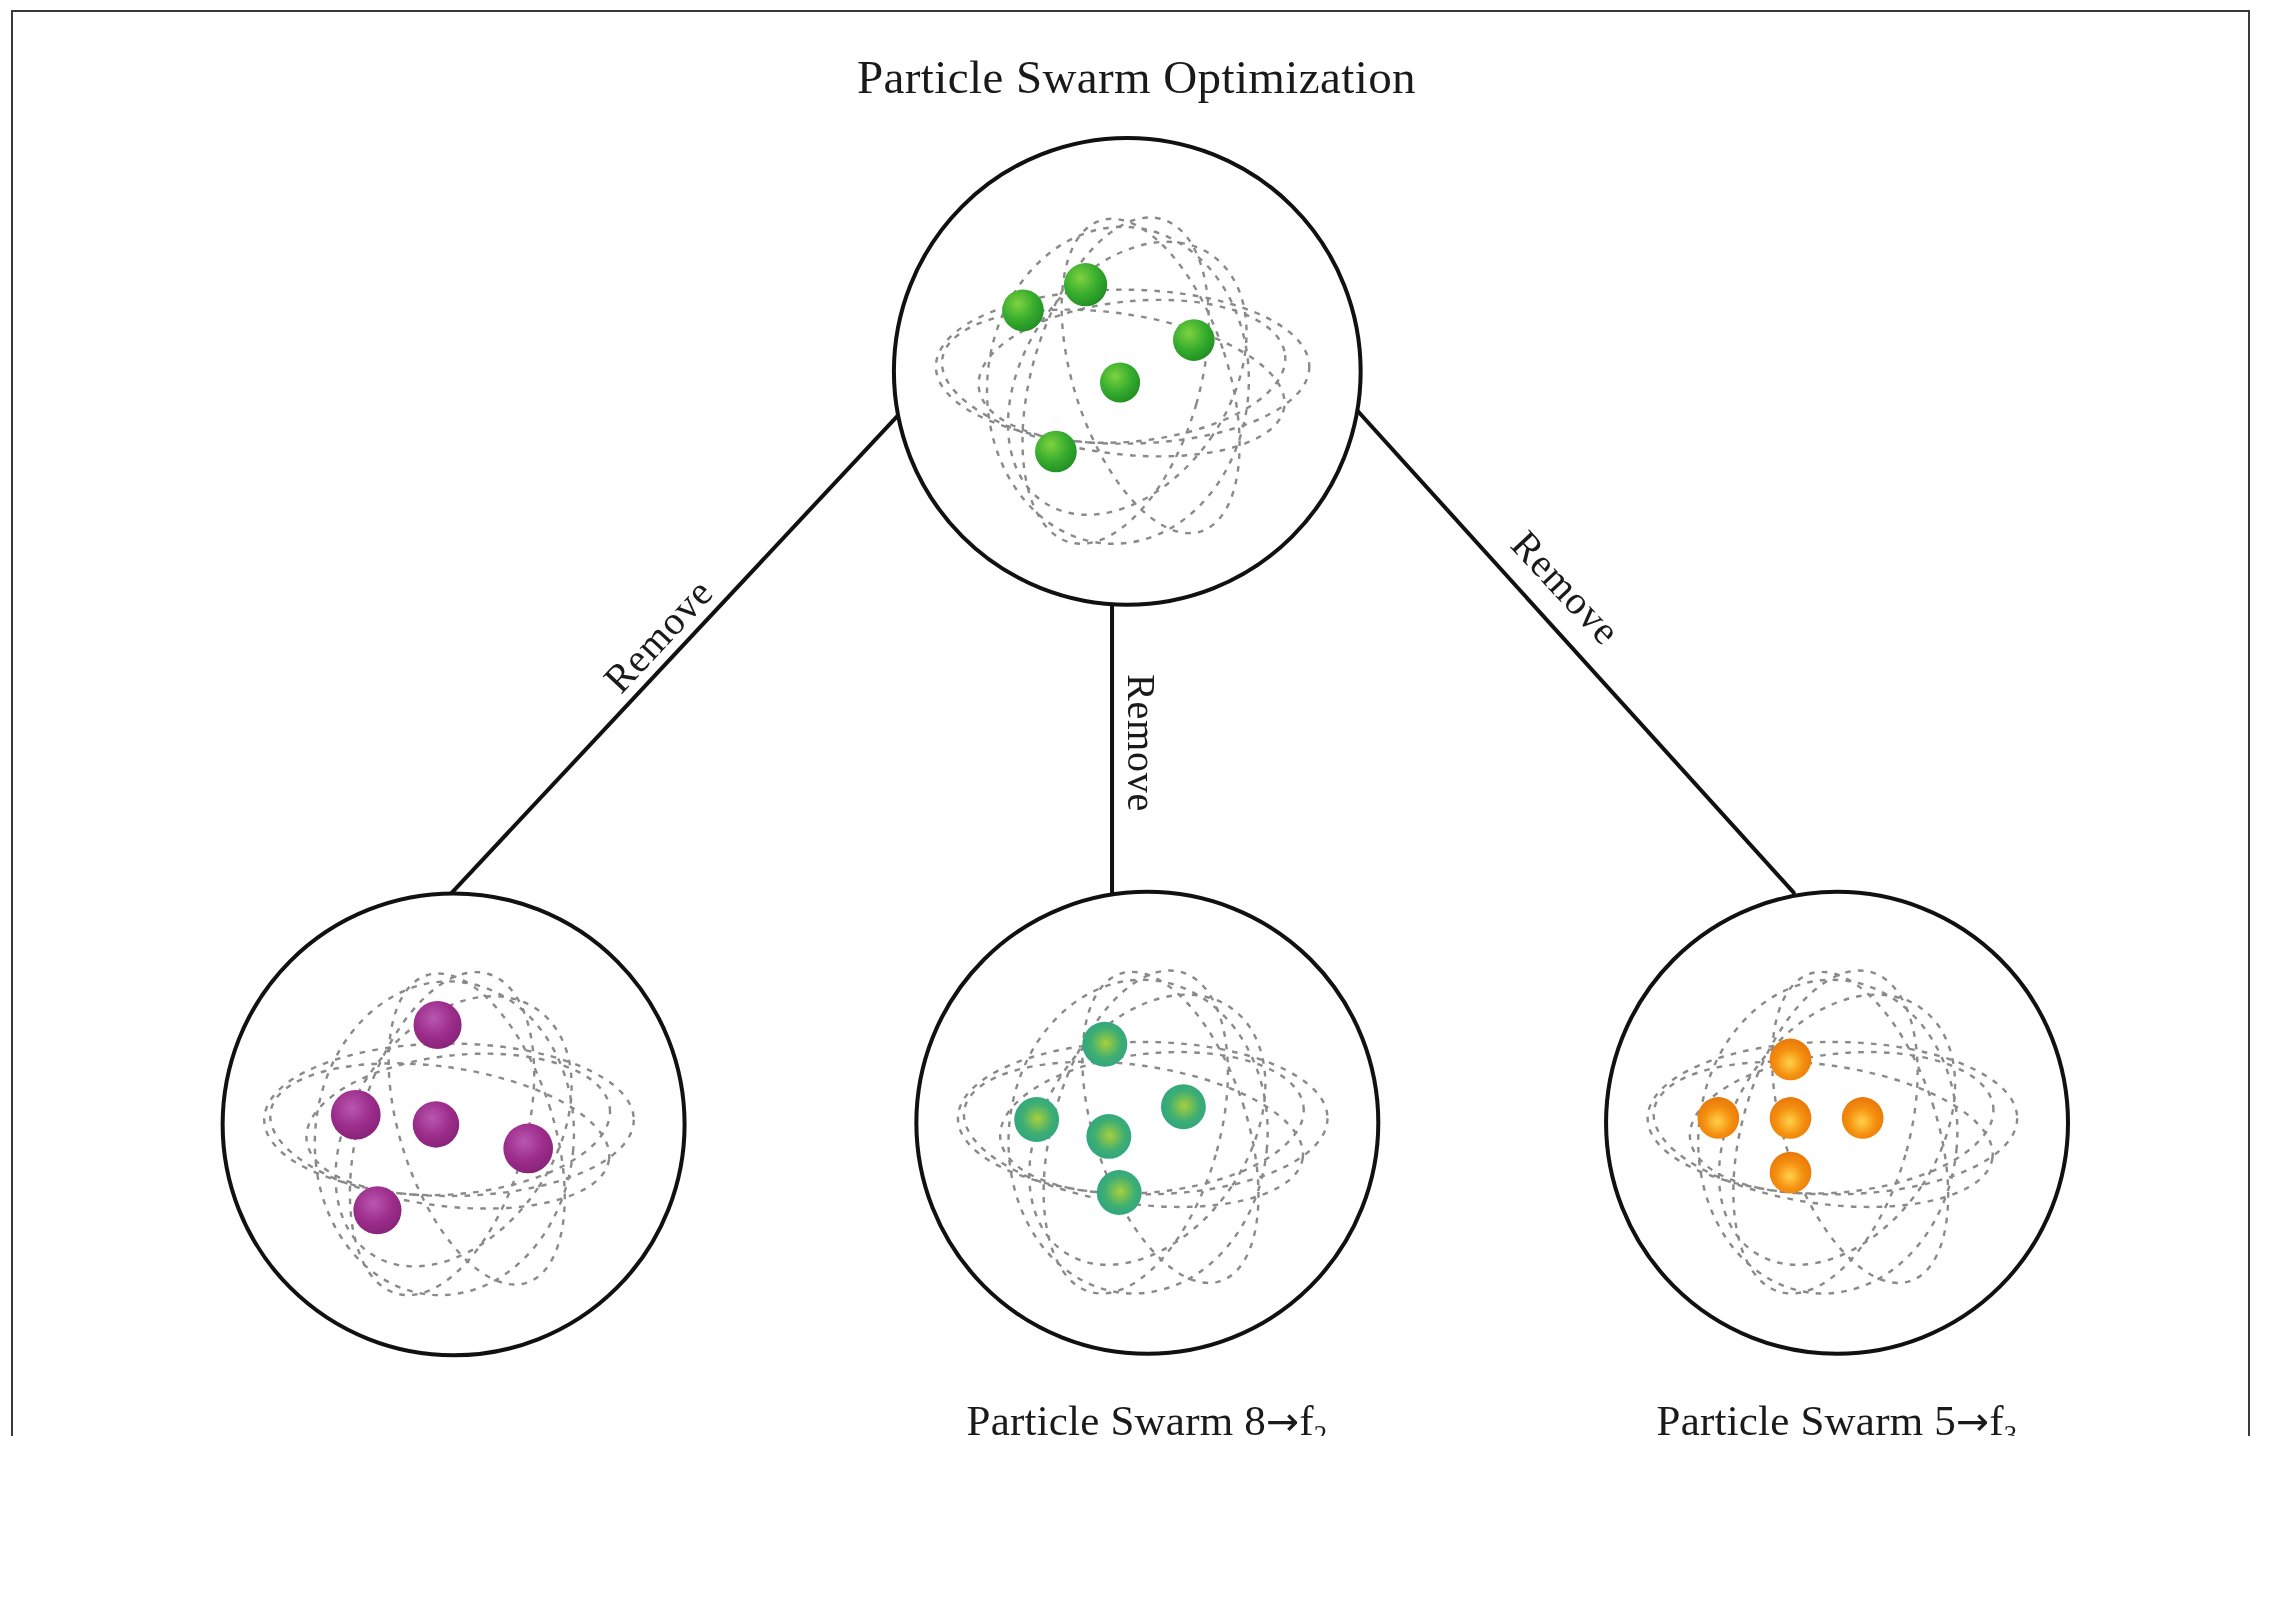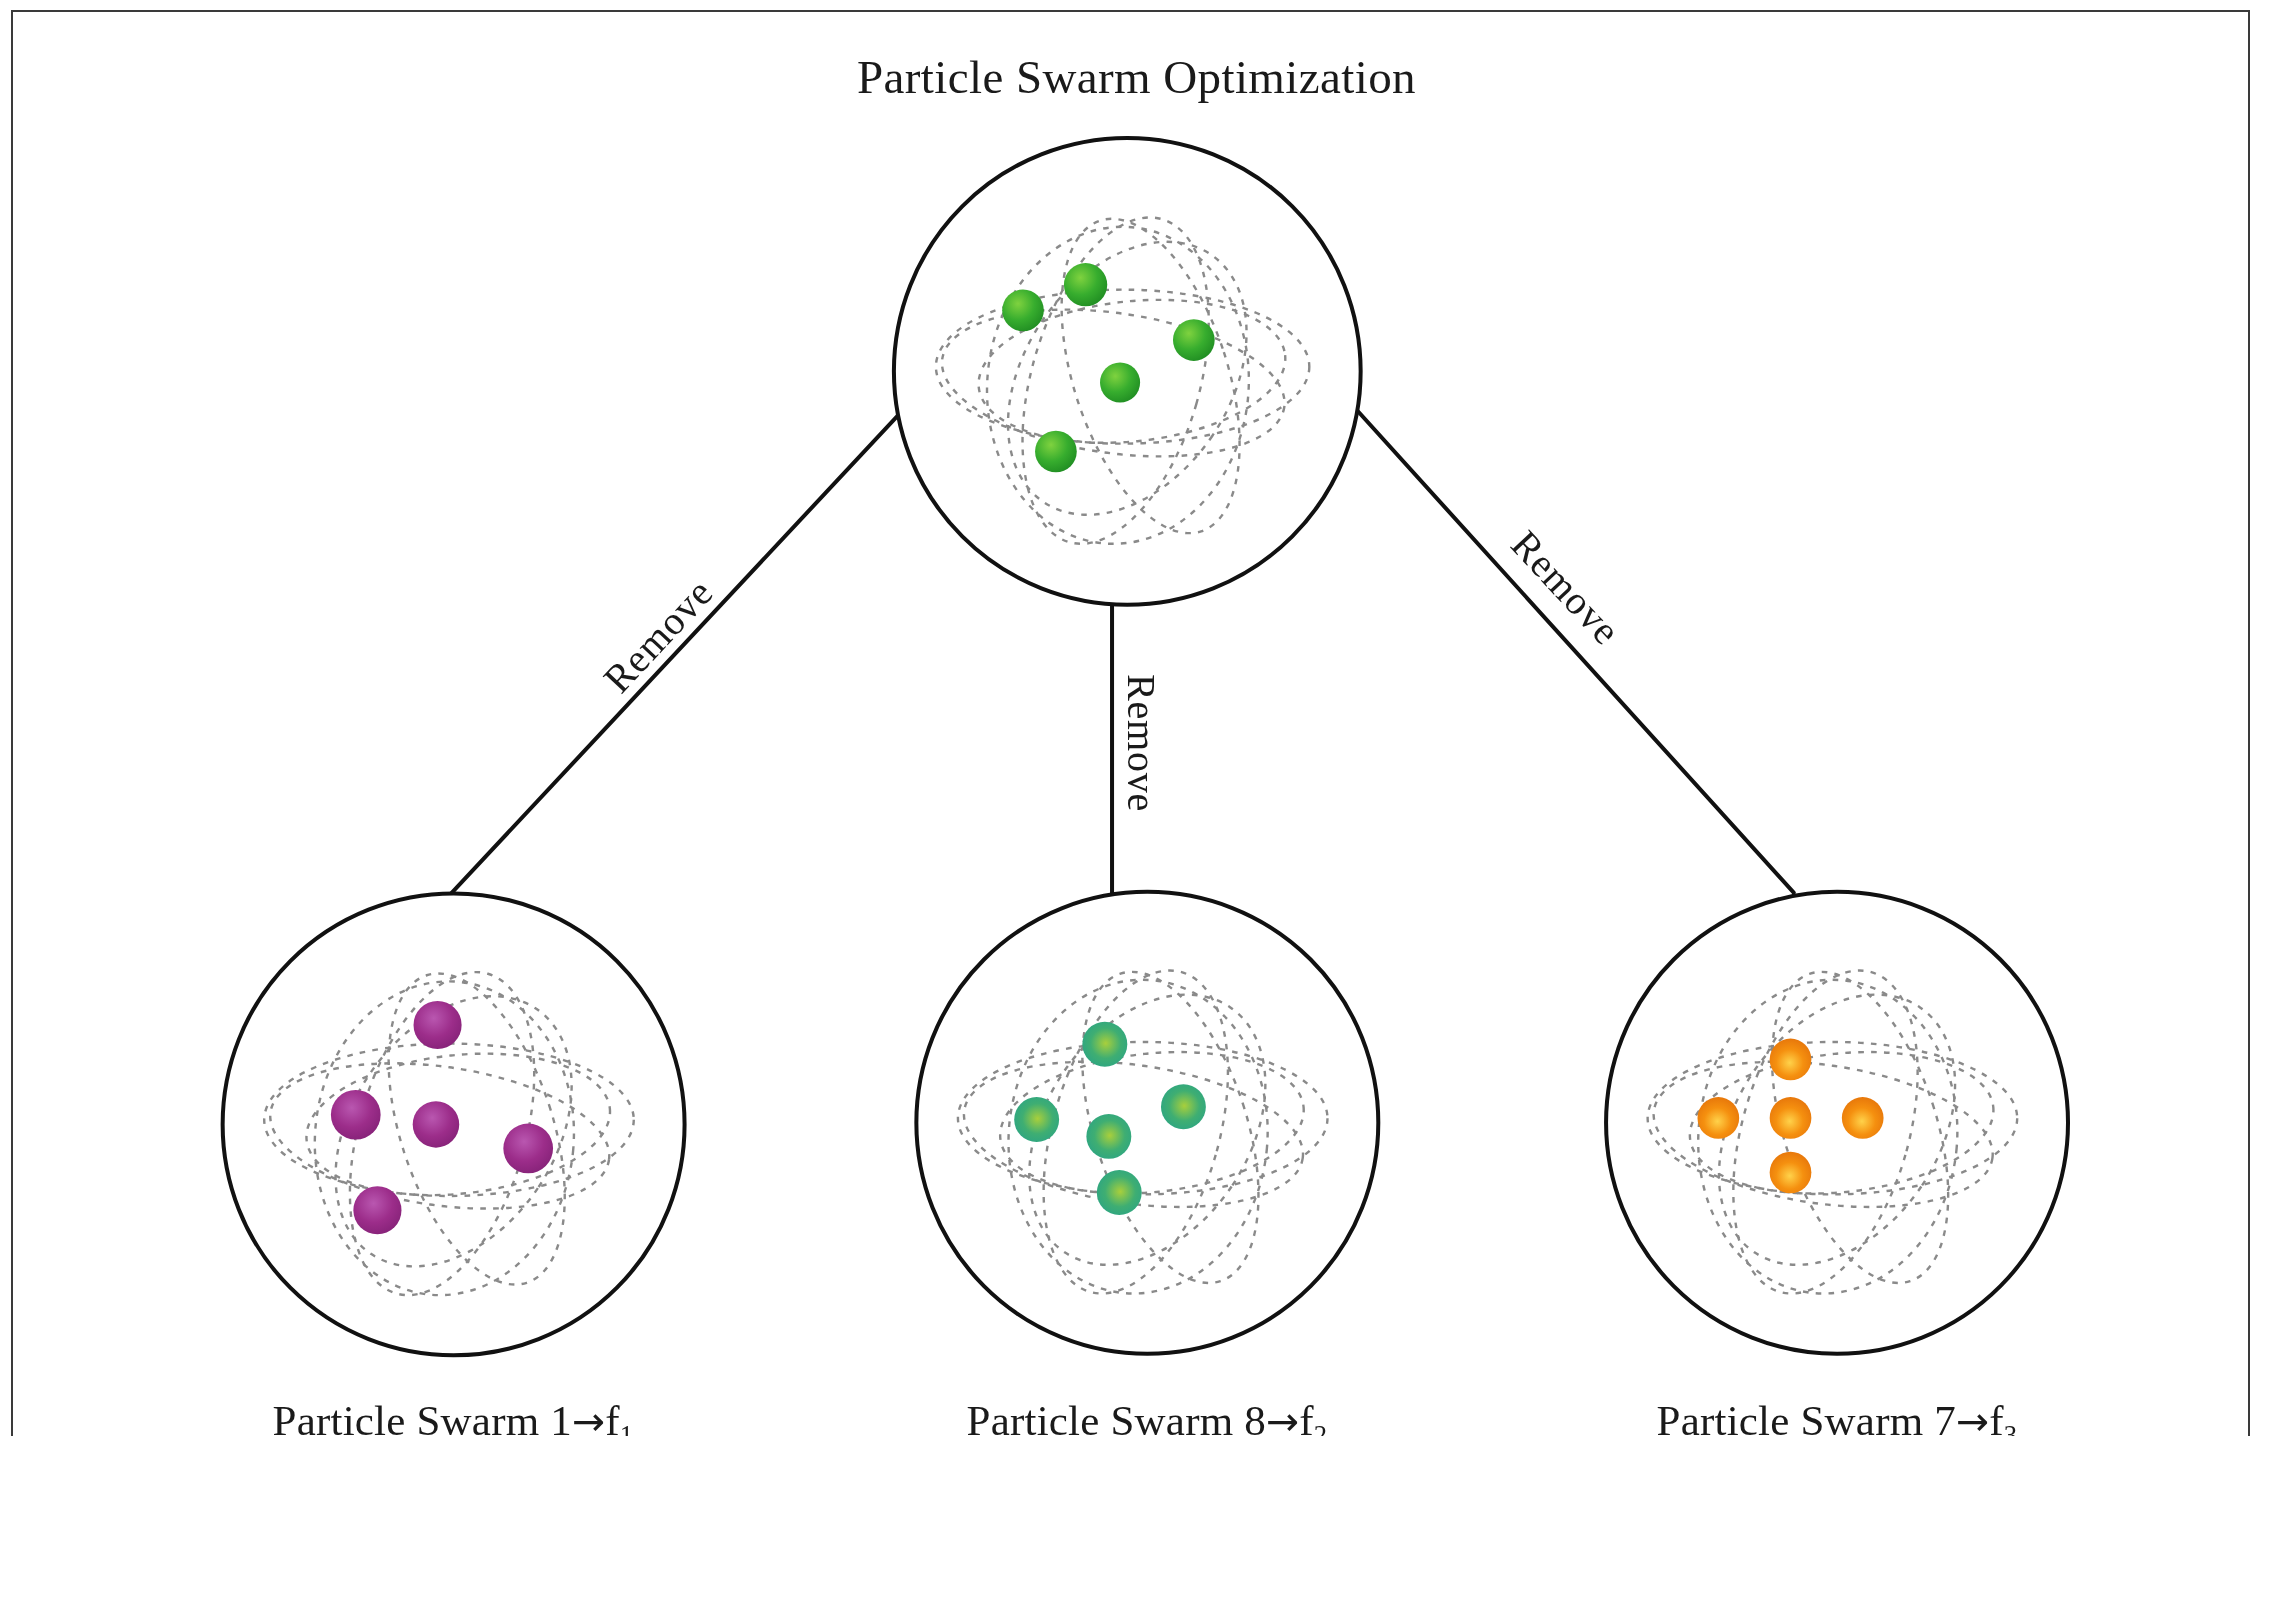--- a/index.html
+++ b/index.html
@@ -164,30 +164,27 @@
           <circle cx="2142" cy="1394" r="26" fill="url(#grad-swarm3)"></circle>
           <circle cx="2232" cy="1394" r="26" fill="url(#grad-swarm3)"></circle>
           <circle cx="2322" cy="1394" r="26" fill="url(#grad-swarm3)"></circle>
           <circle cx="2232" cy="1462" r="26" fill="url(#grad-swarm3)"></circle>
         </g>
       </g>
   </svg>
 
   <div class="label-text" id="title">Particle Swarm Optimization</div>
 
-  <div class="label-text swarm-caption" style="left:148px;">
-    <span>Particle Swarm 1</span><span class="arrow-glyph">→</span><span>f</span><sub>1</sub>
-  </div>
 
   <div class="label-text swarm-caption" style="left:842px;">
     <span>Particle Swarm 8</span><span class="arrow-glyph">→</span><span>f</span><sub>2</sub>
   </div>
 
   <div class="label-text swarm-caption" style="left:1532px;">
-    <span>Particle Swarm 7</span><span class="arrow-glyph">→</span><span>f</span><sub>3</sub>
+    <span>Particle Swarm 5</span><span class="arrow-glyph">→</span><span>f</span><sub>3</sub>
   </div>
 
   <div id="edge-labels">
       <div class="label-text edge-label" style="left: 594px; top: 670px; transform: rotate(-47deg);">Remove</div>
       <div class="label-text edge-label" style="left: 1165px; top: 674px; transform: rotate(90deg);">Remove</div>
       <div class="label-text edge-label" style="left: 1536px; top: 521px; transform: rotate(47deg);">Remove</div>
     </div>
 
 </div>
 

